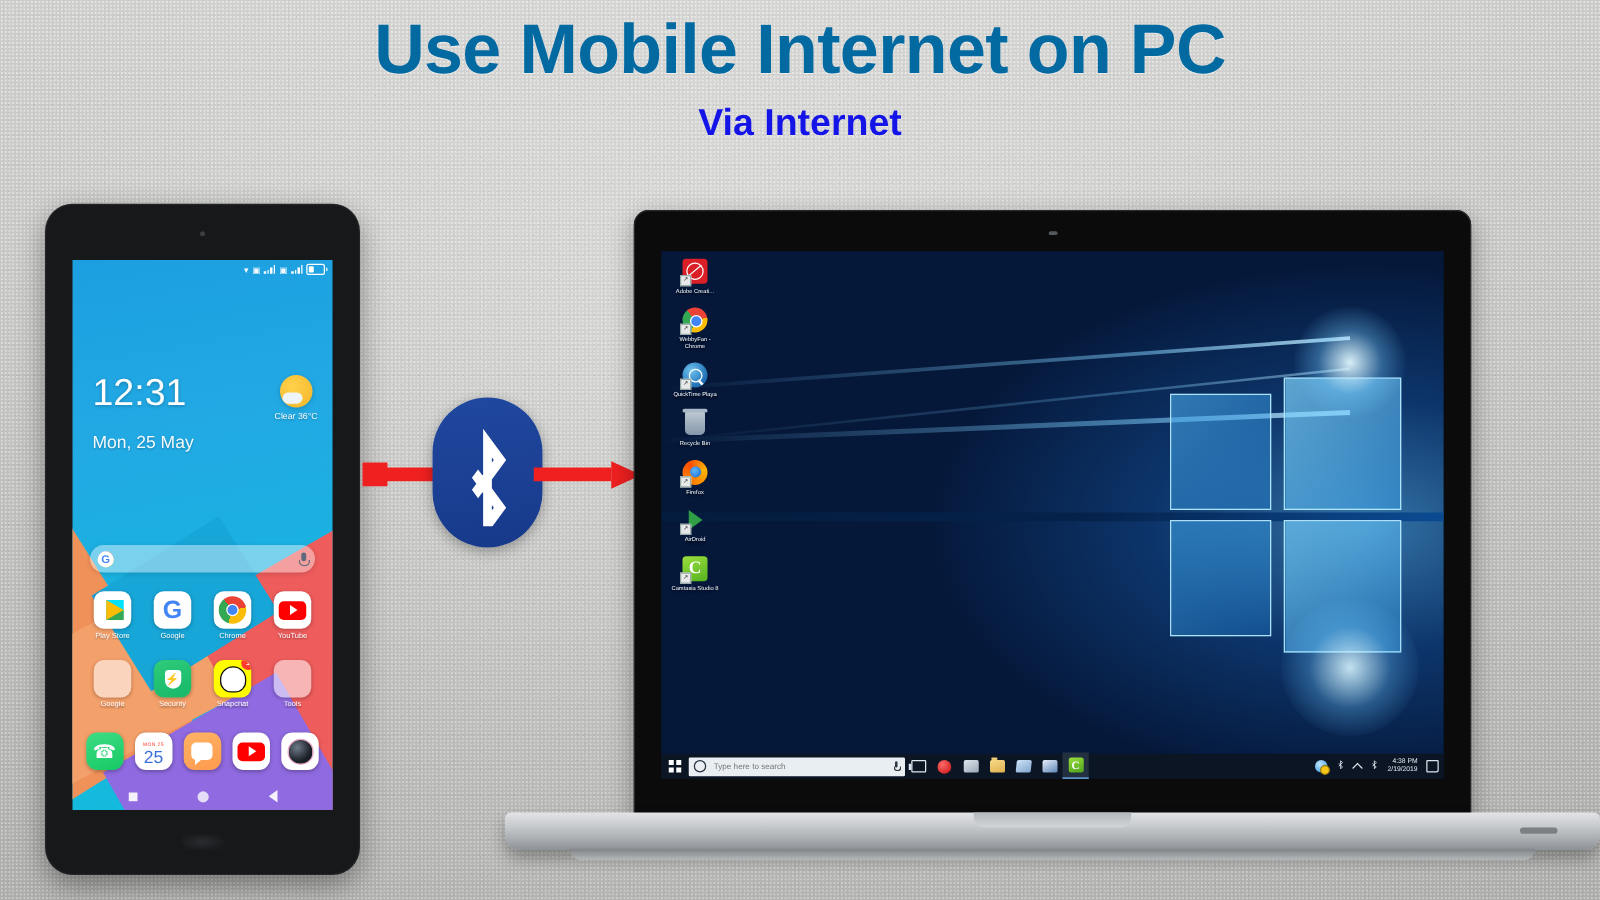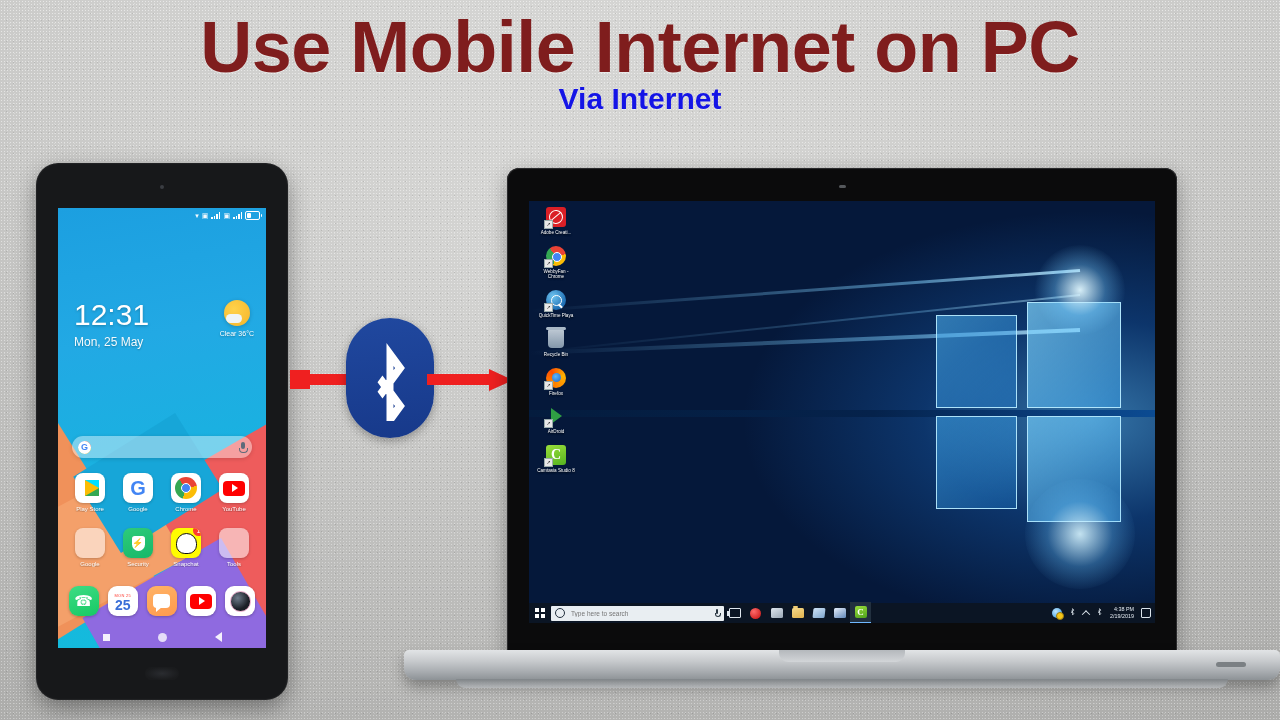--- a/index.html
+++ b/index.html
@@ -26,21 +26,21 @@
     opacity:.95;
   }
   #bg-vig{
     position:absolute;inset:0;
     background:linear-gradient(180deg,rgba(255,255,255,.12),rgba(0,0,0,.05) 55%,rgba(0,0,0,.10));
   }
 
   
   #title{
     position:absolute;left:0;right:0;top:6px;text-align:center;
-    font-size:72px;font-weight:bold;color:#7f1d1d;letter-spacing:-.5px;
+    font-size:56px;font-weight:bold;color:#0369a1;letter-spacing:-.5px;
     text-shadow:0 1px 0 rgba(255,255,255,.45);
   }
   #subtitle{
     position:absolute;left:0;right:0;top:82px;text-align:center;
     font-size:30px;font-weight:bold;color:#1414e6;
     text-shadow:0 1px 0 rgba(255,255,255,.35);
   }
 
   
   #phone{
@@ -71,21 +71,21 @@
   .bars{display:inline-flex;align-items:flex-end;gap:1px;height:7px;}
   .bars i{display:block;width:1.5px;background:#fff;}
   .bars i:nth-child(1){height:2px}.bars i:nth-child(2){height:3.5px}
   .bars i:nth-child(3){height:5px}.bars i:nth-child(4){height:7px}
   .batt{width:13px;height:7px;border:1px solid #fff;border-radius:2px;position:relative;}
   .batt:after{content:"";position:absolute;right:-3px;top:2px;width:1.5px;height:3px;background:#fff;border-radius:0 1px 1px 0;}
   .batt i{position:absolute;left:1px;top:1px;bottom:1px;width:4px;background:#fff;border-radius:1px;}
 
   #clock-w{position:absolute;left:16px;top:92px;z-index:4;color:#fff;}
   #clock{font-size:30px;font-weight:300;line-height:1;text-shadow:0 1px 3px rgba(0,0,0,.25);}
-  #clock-date{font-size:12px;margin-top:5px;opacity:.95;text-shadow:0 1px 2px rgba(0,0,0,.3);}
+  #clock-date{font-size:14px;margin-top:15px;opacity:.95;text-shadow:0 1px 2px rgba(0,0,0,.3);}
   #weather-w{position:absolute;right:12px;top:92px;z-index:4;text-align:center;color:#fff;}
   #sun{width:26px;height:26px;border-radius:50%;background:radial-gradient(circle at 38% 35%,#ffd24a,#f5b429);margin:0 auto;position:relative;box-shadow:0 1px 4px rgba(0,0,0,.2);}
   #sun:after{content:"";position:absolute;left:2px;bottom:3px;width:16px;height:9px;border-radius:9px;background:#eef4f7;}
   #weather-txt{font-size:7px;margin-top:4px;text-shadow:0 1px 2px rgba(0,0,0,.3);white-space:nowrap;}
 
   #gsearch{
     position:absolute;left:14px;right:14px;top:228px;height:22px;z-index:4;
     background:rgba(255,255,255,.42);border-radius:12px;
     display:flex;align-items:center;justify-content:space-between;padding:0 6px;
     box-shadow:0 1px 4px rgba(0,0,0,.14);
@@ -119,21 +119,21 @@
   .ic-snap{background:#fffc00;}
   .ghost{width:19px;height:19px;background:#fff;border-radius:50% 50% 42% 42%;border:1.2px solid #111;}
   .badge{position:absolute;right:-3px;top:-3px;width:11px;height:11px;border-radius:50%;background:#ff3b30;color:#fff;font-size:7px;
     display:flex;align-items:center;justify-content:center;z-index:6;}
 
   #dock{position:absolute;left:6px;right:6px;top:378px;z-index:4;display:flex;justify-content:space-around;}
   .dk{width:30px;height:30px;border-radius:9px;box-shadow:0 1px 3px rgba(0,0,0,.25);display:flex;align-items:center;justify-content:center;overflow:hidden;position:relative;}
   .dk-phone{background:linear-gradient(160deg,#3ddc84,#17c964);color:#fff;font-size:15px;}
   .dk-cal{background:#fff;flex-direction:column;}
   .cal-m{font-size:4px;color:#ff3b30;letter-spacing:.3px;margin-top:2px;}
-  .cal-d{font-size:14px;color:#3a6fd8;line-height:1;font-weight:700;}
+  .cal-d{font-size:14px;color:#3a6fd8;line-height:1;font-weight:400;}
   .dk-msg{background:linear-gradient(160deg,#ffb366,#ff9a4d);}
   .msg-b{width:17px;height:14px;background:#fff;border-radius:4px;position:relative;}
   .msg-b:after{content:"";position:absolute;left:3px;bottom:-4px;border-top:5px solid #fff;border-right:6px solid transparent;}
   .dk-yt{background:#fff;}
   .dk-cam{background:#fff;}
   .cam-l{width:19px;height:19px;border-radius:50%;background:radial-gradient(circle at 35% 32%,#6f7b8a,#1b1f26 62%);border:1.5px solid #e9a9c8;}
 
   #navbar{position:absolute;left:0;right:0;top:420px;height:18px;z-index:4;display:flex;align-items:center;justify-content:center;gap:48px;}
   .nv{opacity:.9;}
   .nv-sq{width:7px;height:7px;background:#fff;}

